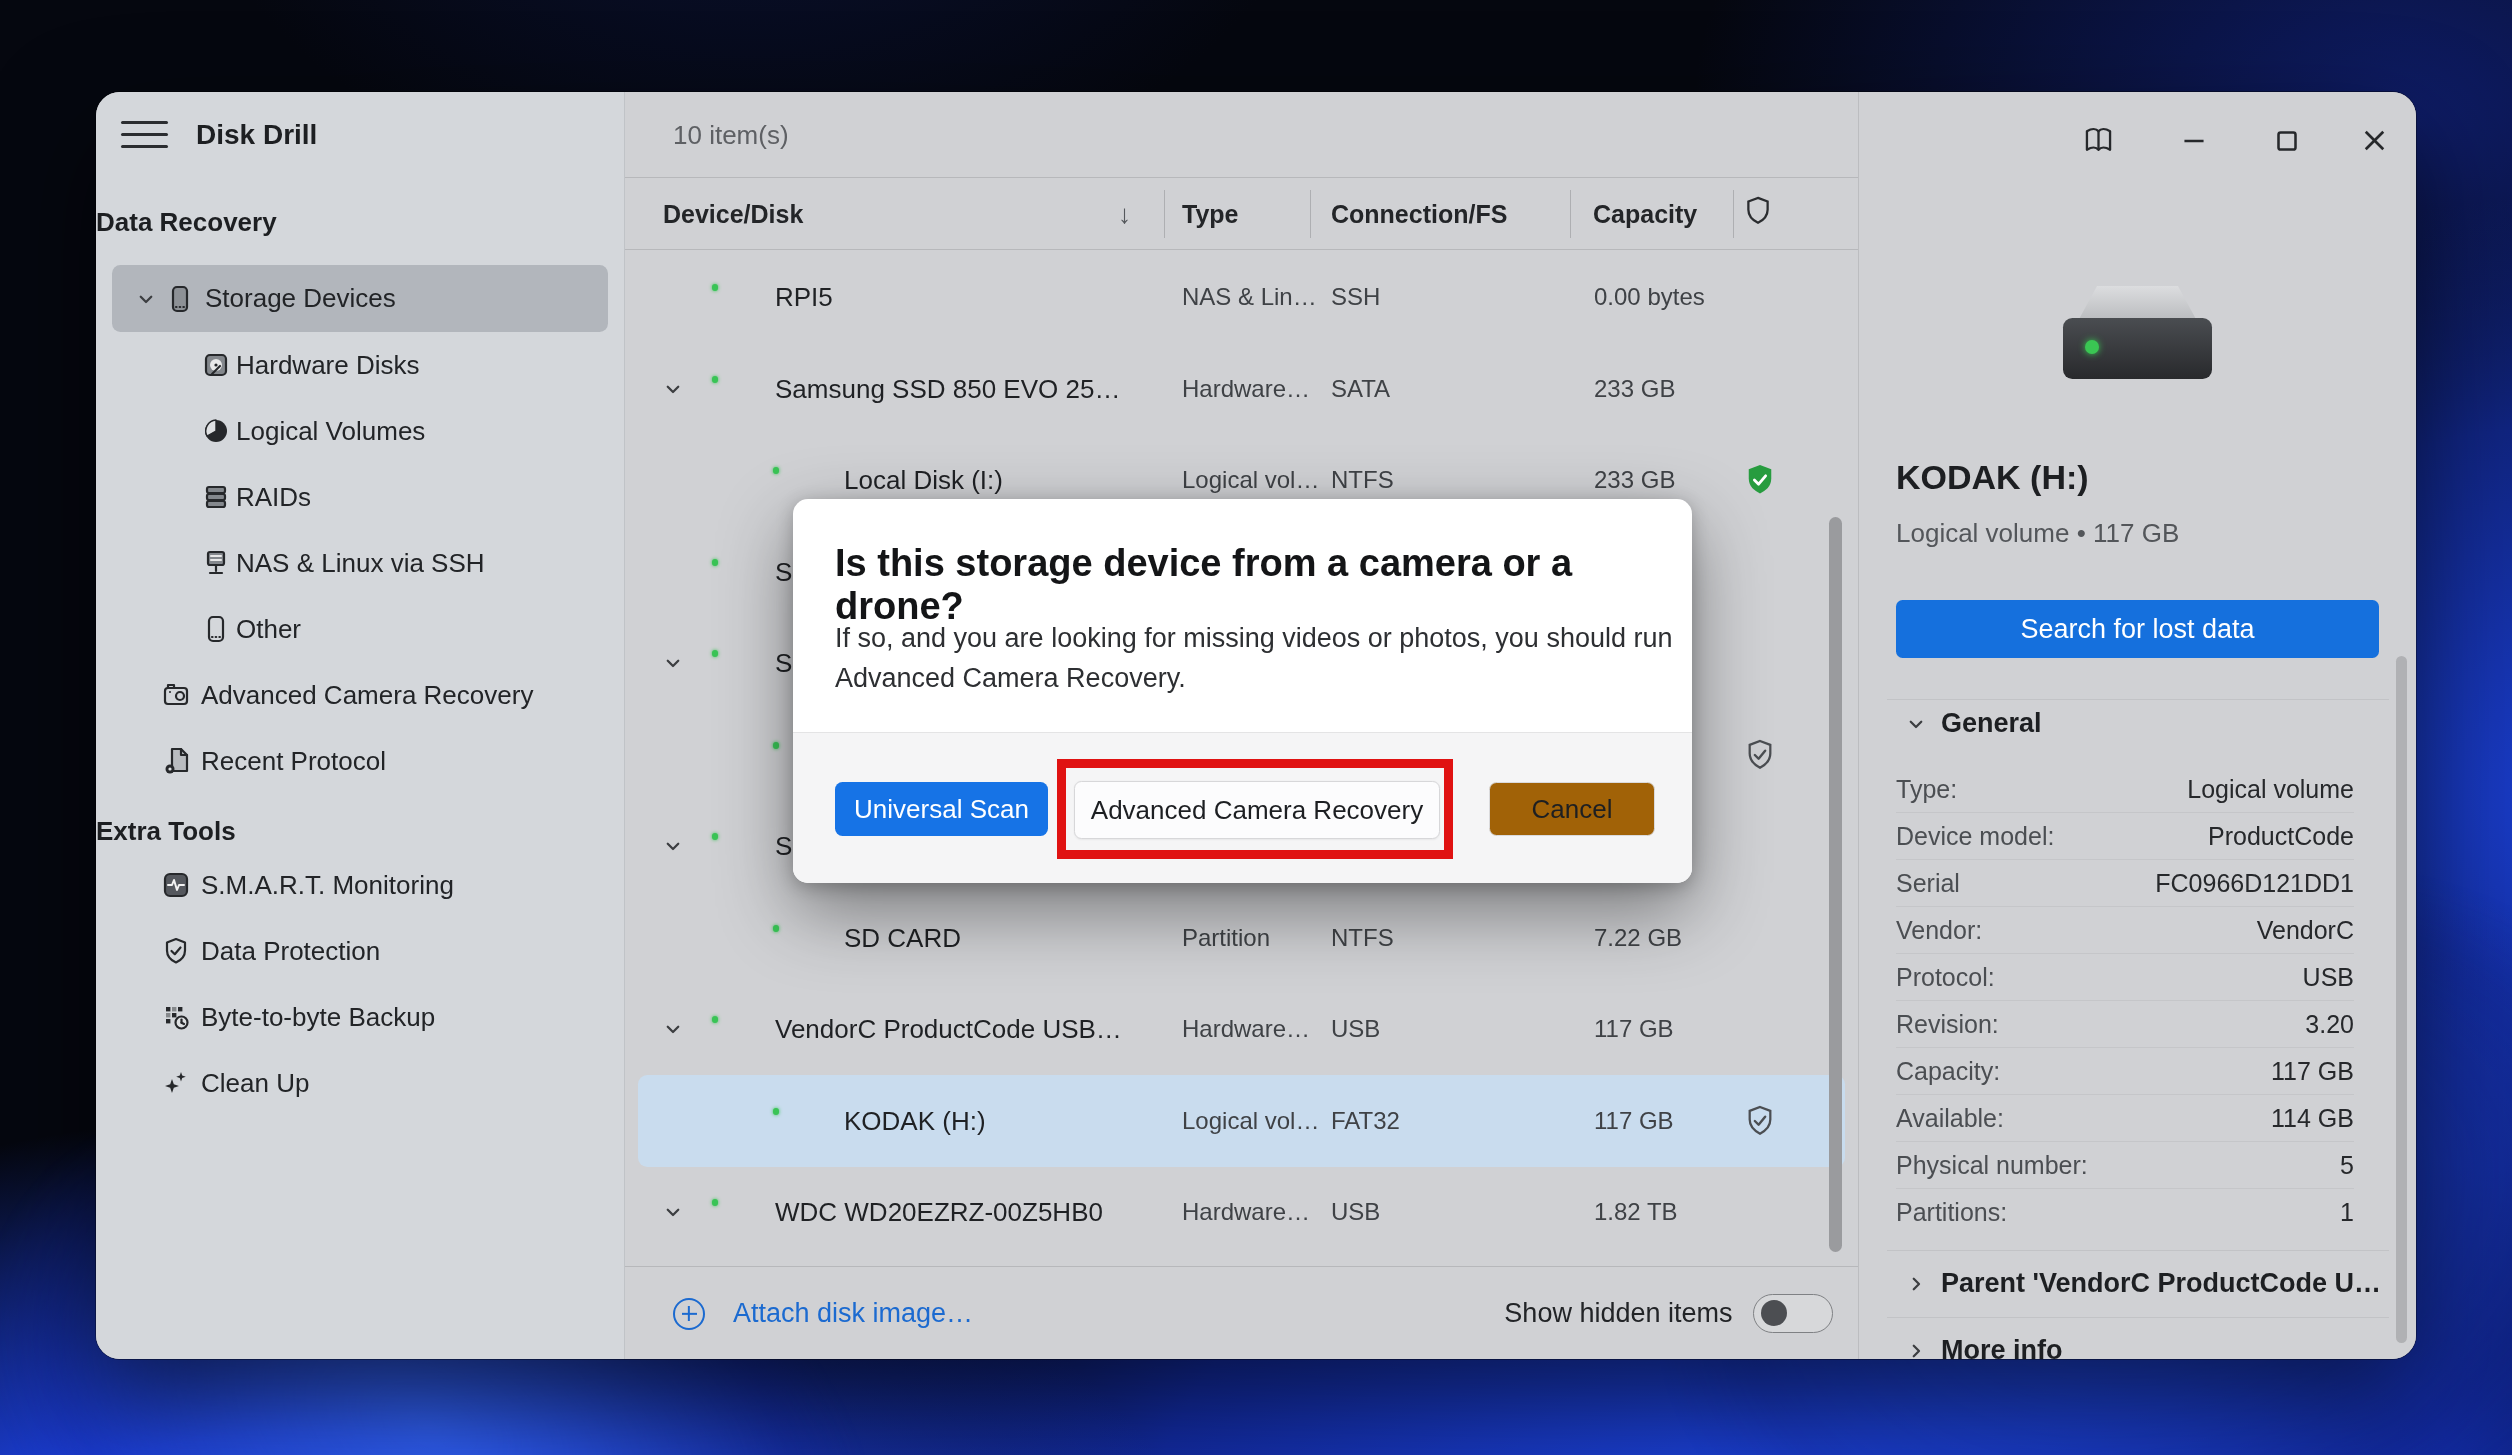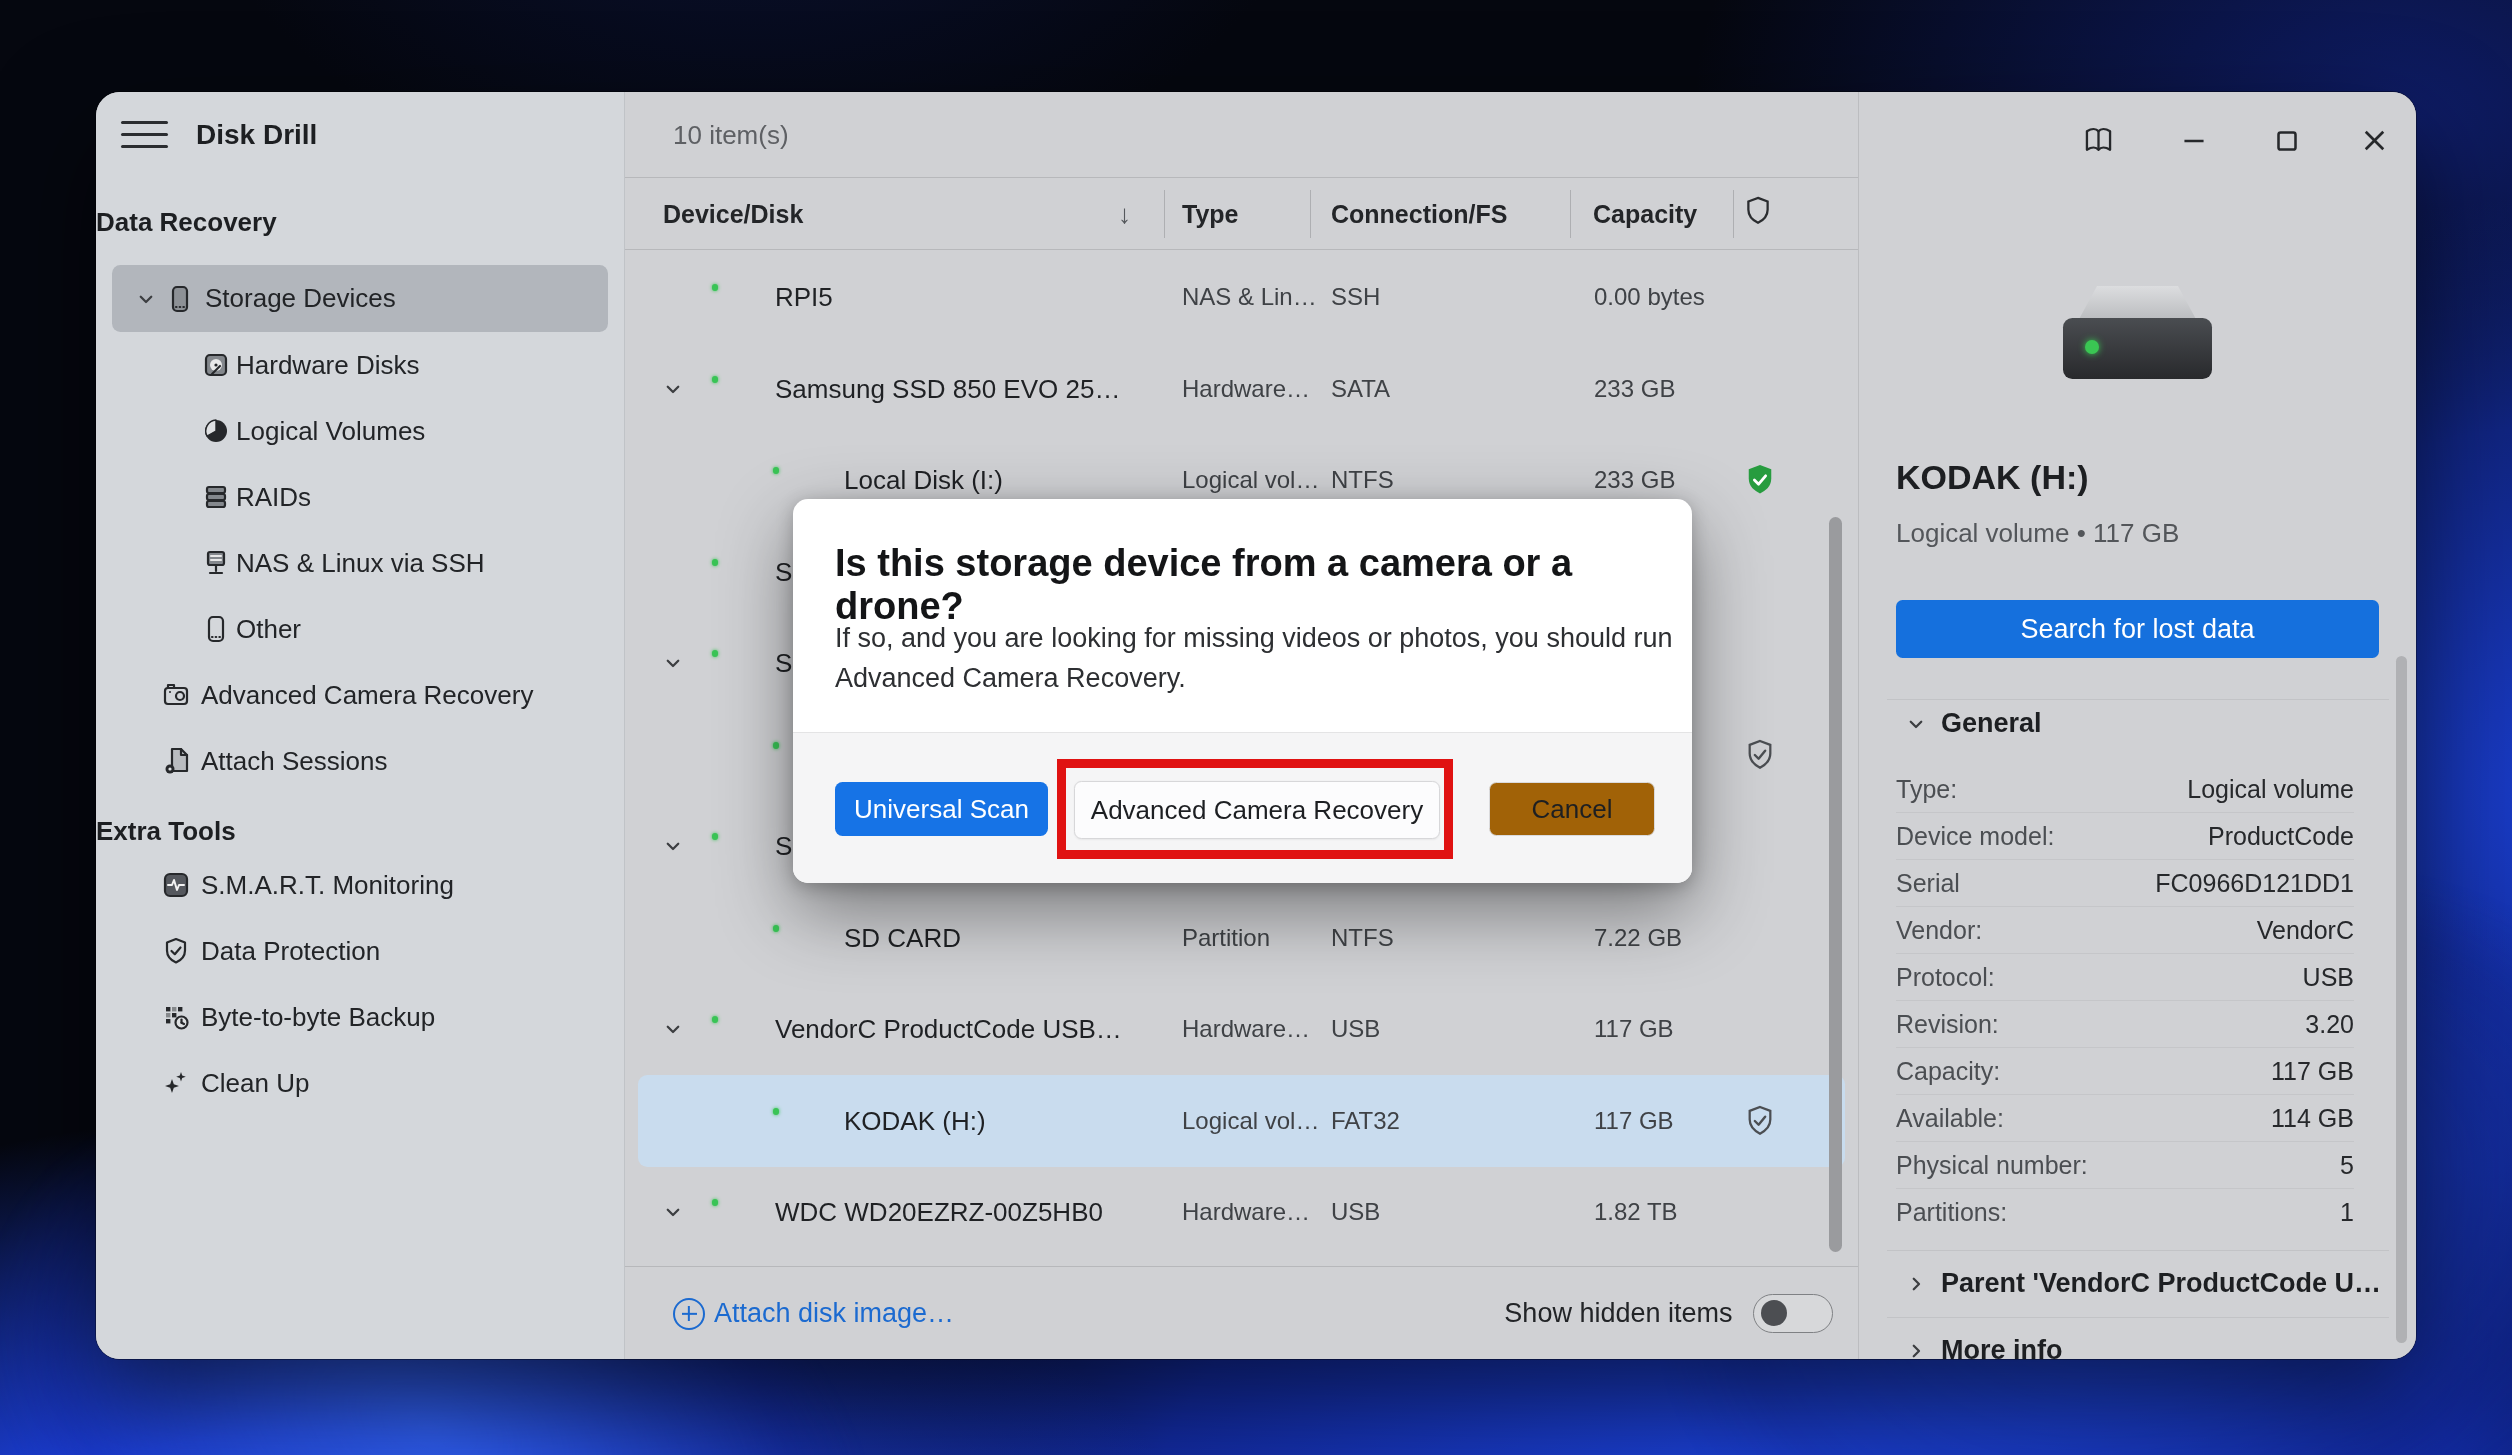--- a/index.html
+++ b/index.html
@@ -93,21 +93,21 @@
   .drv .dbody { position:absolute; top:8.4px; left:0; right:0; bottom:0;
     background:linear-gradient(#595c60,#26282b); border-radius:3.7px; }
   .drv .dled { position:absolute; left:6.5px; bottom:6.5px; width:6.5px; height:6.5px; border-radius:50%;
     background:#39c455; box-shadow:0 0 3.7px #39c455; }
 
   .vscroll { position:absolute; left:1204px; top:425px; width:13px; height:735px;
     background:#9a9b9e; border-radius:6.5px; cursor:pointer; }
 
   
   .bottombar { position:absolute; left:0; bottom:0; width:100%; height:93px; border-top:0.9px solid #b7b8bb; }
-  .attach { position:absolute; left:48px; top:0; height:93px; display:flex; align-items:center; gap:9px;
+  .attach { position:absolute; left:48px; top:0; height:93px; display:flex; align-items:center; gap:28px;
     color:#1b6ad0; font-size:27px; cursor:pointer; }
   .plus-circle { width:32px; height:32px; border:2.3px solid #1b6ad0; border-radius:50%; position:relative; }
   .plus-circle:before, .plus-circle:after { content:""; position:absolute; background:#1b6ad0; }
   .plus-circle:before { left:50%; top:6.5px; bottom:6.5px; width:2.3px; transform:translateX(-50%); }
   .plus-circle:after { top:50%; left:6.5px; right:6.5px; height:2.3px; transform:translateY(-50%); }
   .hidden-toggle { position:absolute; right:26px; top:0; height:93px; display:flex; align-items:center; gap:20.5px; }
   .hidden-label { font-size:27px; color:#222427; }
   .toggle { width:80px; height:39px; border:1.9px solid #7f8184; border-radius:19.6px; background:#d7d8da;
     position:relative; cursor:pointer; }
   .toggle .knob { position:absolute; left:6.5px; top:4.7px; width:26px; height:26px; border-radius:50%; background:#4c4e52; }
@@ -264,21 +264,21 @@
         </div>
         <div class="nav-item top">
           <span class="nicon">
             <svg width="32" height="32" viewBox="0 0 32 32" fill="none" stroke="#26282b" stroke-width="2.2" stroke-linecap="round" stroke-linejoin="round">
               <path d="M12 4 h9 l6 6 v16 h-15 z" fill="#b9bcc0"></path>
               <path d="M21 4 v6 h6"></path>
               <circle cx="10" cy="24" r="4.5" fill="#26282b" stroke="none"></circle>
               <circle cx="10" cy="24" r="1.6" fill="#dfe1e3" stroke="none"></circle>
             </svg>
           </span>
-          <span class="nlabel">Attach Sessions</span>
+          <span class="nlabel">Recent Protocol</span>
         </div>
         <div class="nav-label second">Extra Tools</div>
         <div class="nav-item top">
           <span class="nicon">
             <svg width="32" height="32" viewBox="0 0 32 32" fill="none" stroke="#26282b" stroke-width="2.2" stroke-linecap="round" stroke-linejoin="round">
               <rect x="5" y="5" width="22" height="22" rx="5" fill="#55585e"></rect>
               <polyline points="8,16 12,16 14,11 17,21 19,16 24,16" stroke="#f2f2f2" stroke-width="2"></polyline>
             </svg>
           </span>
           <span class="nlabel">S.M.A.R.T. Monitoring</span>

